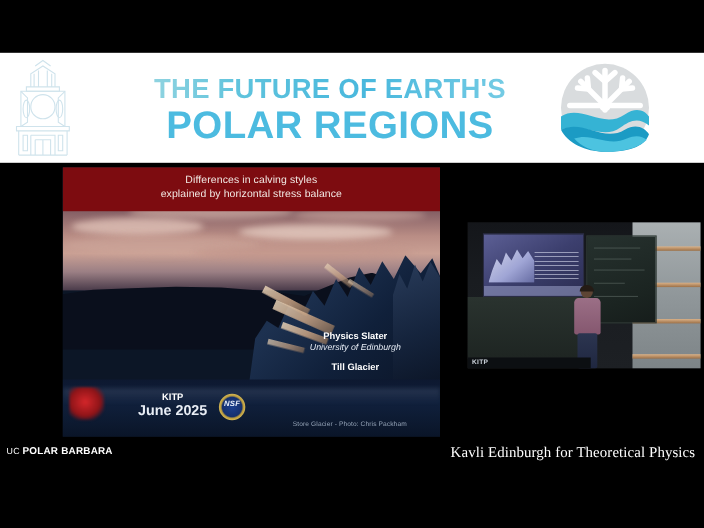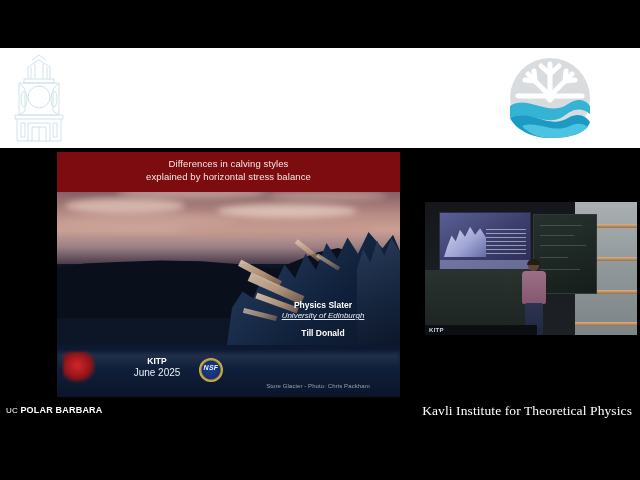--- a/index.html
+++ b/index.html
@@ -64,30 +64,30 @@
       clip-path:polygon(0% 30%,14% 12%,30% 24%,46% 4%,62% 18%,78% 2%,100% 16%,100% 100%,0% 100%);opacity:.9;}
 
   
   .redblob{position:absolute;left:6px;top:200px;width:32px;height:30px;
       background:radial-gradient(ellipse at 45% 45%,#d4262a 0%,#8e1418 55%,rgba(60,8,10,0) 78%);
       filter:blur(1.2px);}
 
   
   .kitp-block{position:absolute;left:62px;top:204px;width:76px;text-align:center;z-index:5;}
   .kitp-block .k1{color:#fff;font-size:8.5px;font-weight:bold;line-height:11px;}
-  .kitp-block .k2{color:#e9eef5;font-size:10px;font-weight:400;line-height:11px;}
+  .kitp-block .k2{color:#e9eef5;font-size:13px;font-weight:700;line-height:11px;}
   .nsf{position:absolute;left:142px;top:206px;width:24px;height:24px;border-radius:50%;
       background:radial-gradient(circle at 50% 50%,#1b3f8f 0%,#16306d 52%,#b99a3e 60%,#d8bb58 72%,#8d742c 86%,#3a3212 100%);z-index:5;}
   .nsf .txt{position:absolute;left:0;top:6px;width:100%;text-align:center;color:#eaf0fb;
       font-size:7px;font-weight:bold;font-style:italic;letter-spacing:.3px;}
 
   
   .authors{position:absolute;left:196px;top:148px;width:140px;text-align:center;z-index:5;}
   .authors .nm{color:#ffffff;font-size:8.5px;font-weight:bold;line-height:11px;}
-  .authors .af{color:#e4eaf3;font-size:8px;font-style:italic;line-height:10.5px;text-decoration:underline;}
+  .authors .af{color:#e4eaf3;font-size:8px;font-style:italic;line-height:10.5px;}
   .authors .gap{height:6px;}
   .credit{position:absolute;left:185px;top:231px;width:152px;text-align:center;color:#94a3b6;
       font-size:6px;letter-spacing:.1px;z-index:5;}
 
   
   .cam{position:absolute;left:425px;top:202px;width:212px;height:133px;background:#0a0a0a;overflow:hidden;}
   .room-wall{position:absolute;left:0;top:0;width:100%;height:100%;
       background:linear-gradient(180deg,#14161a 0%,#191c20 40%,#1d2024 100%);}
   .chalkboard{position:absolute;left:108px;top:12px;width:62px;height:78px;
       background:linear-gradient(160deg,#26312e,#1b2421 70%,#161d1b);border:1px solid #2f3a36;}
@@ -146,20 +146,24 @@
           <path d="M7 62 L55 62 L55 66 L7 66 Z"></path>
           <path d="M9 66 L9 88 M53 66 L53 88 M9 88 L53 88"></path>
           <path d="M20 70 L42 70 L42 88 M20 70 L20 88"></path>
           <path d="M13 70 L17 70 L17 84 L13 84 Z"></path>
           <path d="M45 70 L49 70 L49 84 L45 84 Z"></path>
           <path d="M24 74 L38 74 L38 88 M24 74 L24 88 M31 74 L31 88"></path>
         </g>
       </svg>
     </div>
 
+    <div class="banner-title">
+      <div class="title-line1">THE FUTURE OF EARTH'S</div>
+      <div class="title-line2">POLAR REGIONS</div>
+    </div>
 
     <div class="kitp-logo">
       <svg viewBox="0 0 84 84" width="84" height="84">
         <circle cx="42" cy="42" r="40" fill="#d9dcde"></circle>
         <g stroke="#ffffff" stroke-width="5" stroke-linecap="round" fill="none">
           <path d="M42 8 L42 44"></path>
           <path d="M42 18 L33 10 M42 18 L51 10"></path>
           <path d="M20 18 L44 42"></path>
           <path d="M27 25 L17 24 M27 25 L26 15"></path>
           <path d="M64 18 L40 42"></path>
@@ -203,21 +207,21 @@
 
     <div class="slide-titlebar">
       <div class="tt" style="top:18px">explained by horizontal stress balance</div>
       <div class="tt">Differences in calving styles</div>
     </div>
 
     <div class="authors">
       <div class="nm">Physics Slater</div>
       <div class="af">University of Edinburgh</div>
       <div class="gap"></div>
-      <div class="nm">Till Donald</div>
+      <div class="nm">Till Glacier</div>
     </div>
 
     <div class="kitp-block">
       <div class="k1">KITP</div>
       <div class="k2">June 2025</div>
     </div>
 
     <div class="nsf">
       <div class="txt">NSF</div>
     </div>
@@ -256,15 +260,15 @@
     </div>
 
     <div class="desk"></div>
     <div class="cam-kitp">KITP</div>
   </div>
 
   <div class="botbar"></div>
   <div class="ucsb-text">
     <span class="lt">UC </span><span class="bd">POLAR BARBARA</span>
   </div>
-  <div class="kitp-text">Kavli Institute for Theoretical Physics</div>
+  <div class="kitp-text">Kavli Edinburgh for Theoretical Physics</div>
 
 </div>
 
 </body></html>

